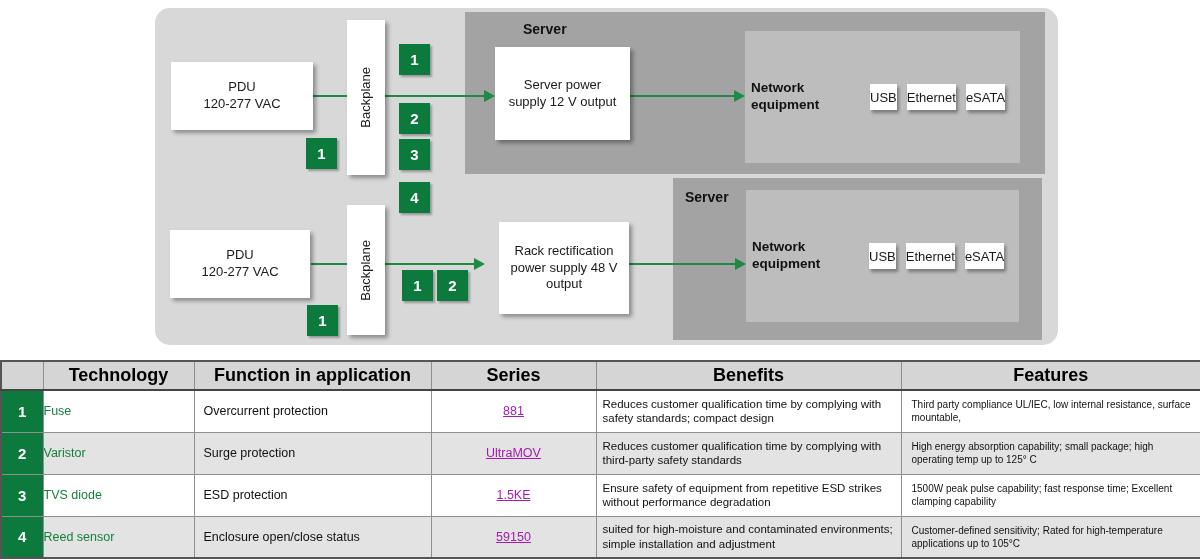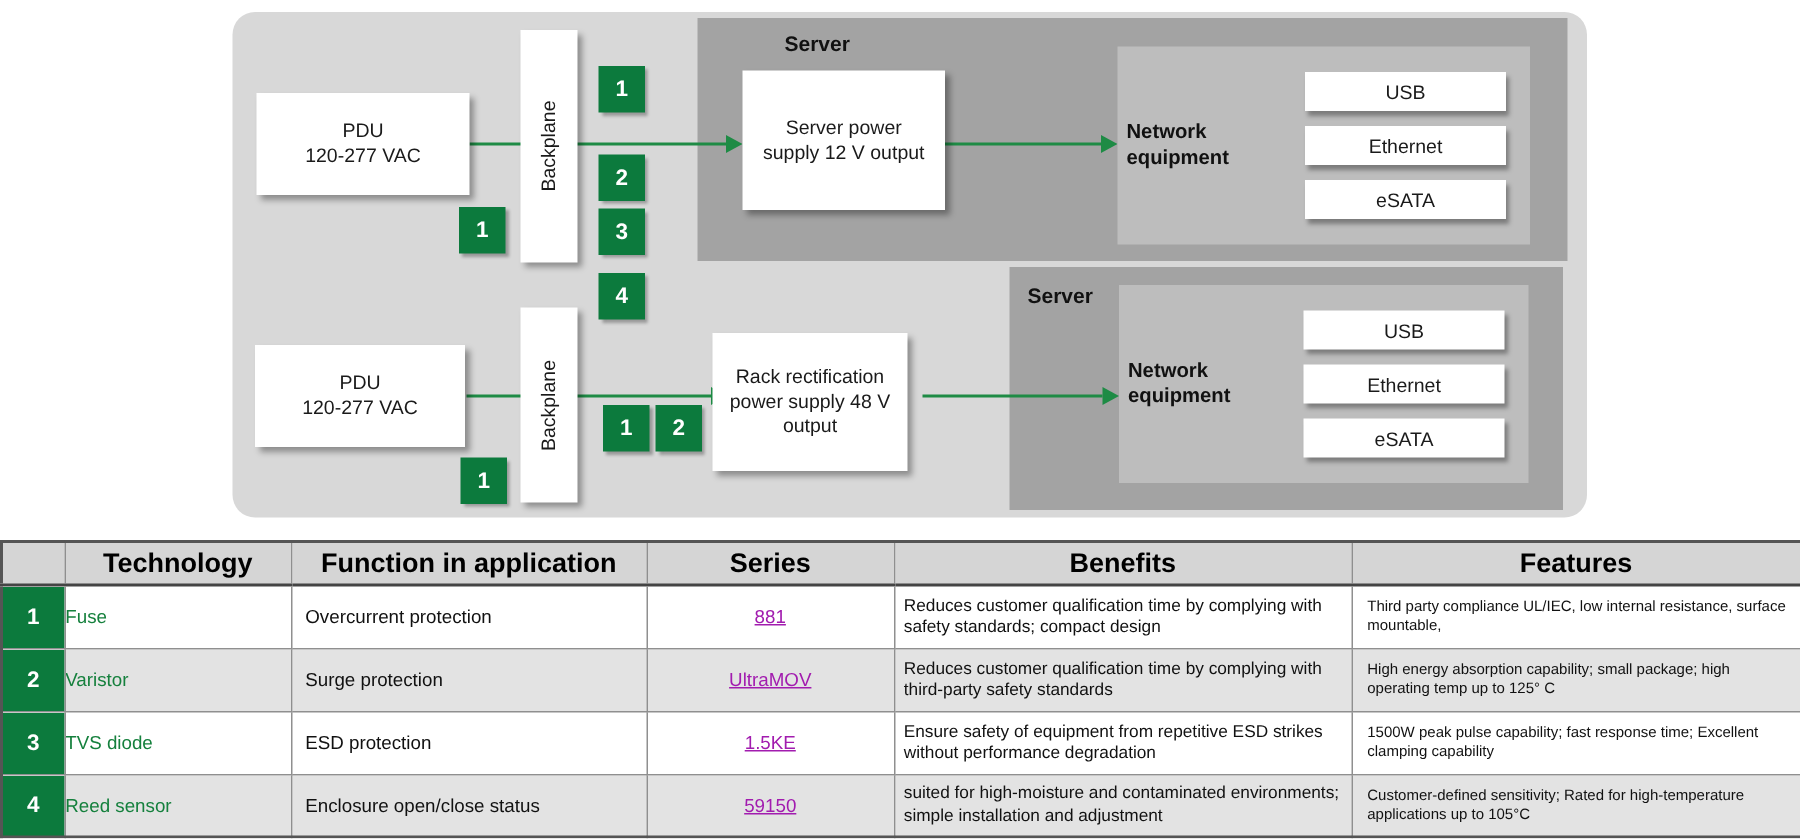--- a/index.html
+++ b/index.html
@@ -7,21 +7,21 @@
     font-family:"Liberation Sans","DejaVu Sans",sans-serif; color:#1a1a1a; }
   #stage { position:relative; width:1200px; height:559px; overflow:hidden; background:#fff; }
 
   
   .panel { position:absolute; left:155px; top:8px; width:903px; height:337px; background:#d8d8d8;border-radius:15px; }
   .abs { position:absolute; }
   .serverbox { background:#a3a3a3; z-index:1; }
   .server-label { position:absolute; font-weight:bold; font-size:14px; color:#111; z-index:2; }
   .nebox { background:#bdbdbd; z-index:2; display:flex; align-items:center; }
   .ne-label { flex:1; font-weight:bold; font-size:13.5px; color:#111; padding:0 6px; line-height:1.25; }
-  .ports { width:134px; margin-right:16px; display:flex; flex-direction:column; gap:10px; }
+  .ports { width:134px; margin-right:16px; display:flex; gap:10px; }
   .portbox { height:26px; background:#ffffff; box-shadow:2px 3px 3px rgba(0,0,0,0.35);
     display:flex; align-items:center; justify-content:center; font-size:13px; color:#1a1a1a; }
   .whitebox { background:#ffffff; box-shadow:3px 3px 4px rgba(0,0,0,0.35); z-index:3;
     display:flex; align-items:center; justify-content:center; text-align:center;
     font-size:13px; line-height:1.3; color:#1a1a1a; }
   .backplane { writing-mode:vertical-rl; transform:rotate(180deg); }
   .gline { height:2px; background:#1e8b45; z-index:2; }
   .ghead { width:0; height:0; border-left:11px solid #1e8b45;
     border-top:6px solid transparent; border-bottom:6px solid transparent; z-index:2; }
   .sq { width:31px; height:31px; background:#0c7a3d; box-shadow:2px 2px 2px rgba(0,0,0,0.3);
@@ -102,21 +102,21 @@
       <div>
         <div>PDU</div>
         <div>120-277 VAC</div>
       </div>
     </div>
 
     <div class="abs whitebox" style="left:192px; top:197px; width:38px; height:130px;">
       <span class="backplane">Backplane</span>
     </div>
 
-    <div class="abs whitebox" style="left:320px; top:214px; width:130px; height:92px; padding:14px 8px;">Rack rectification power supply 48 V output</div>
+    <div class="abs whitebox" style="left:344px; top:214px; width:130px; height:92px; padding:14px 8px;">Rack rectification power supply 48 V output</div>
 
     <div class="abs nebox" style="left:591px; top:182px; width:273px; height:132px;">
       <div class="ne-label">Network equipment</div>
       <div class="ports">
         <div class="portbox">USB</div>
         <div class="portbox">Ethernet</div>
         <div class="portbox">eSATA</div>
       </div>
     </div>
 

